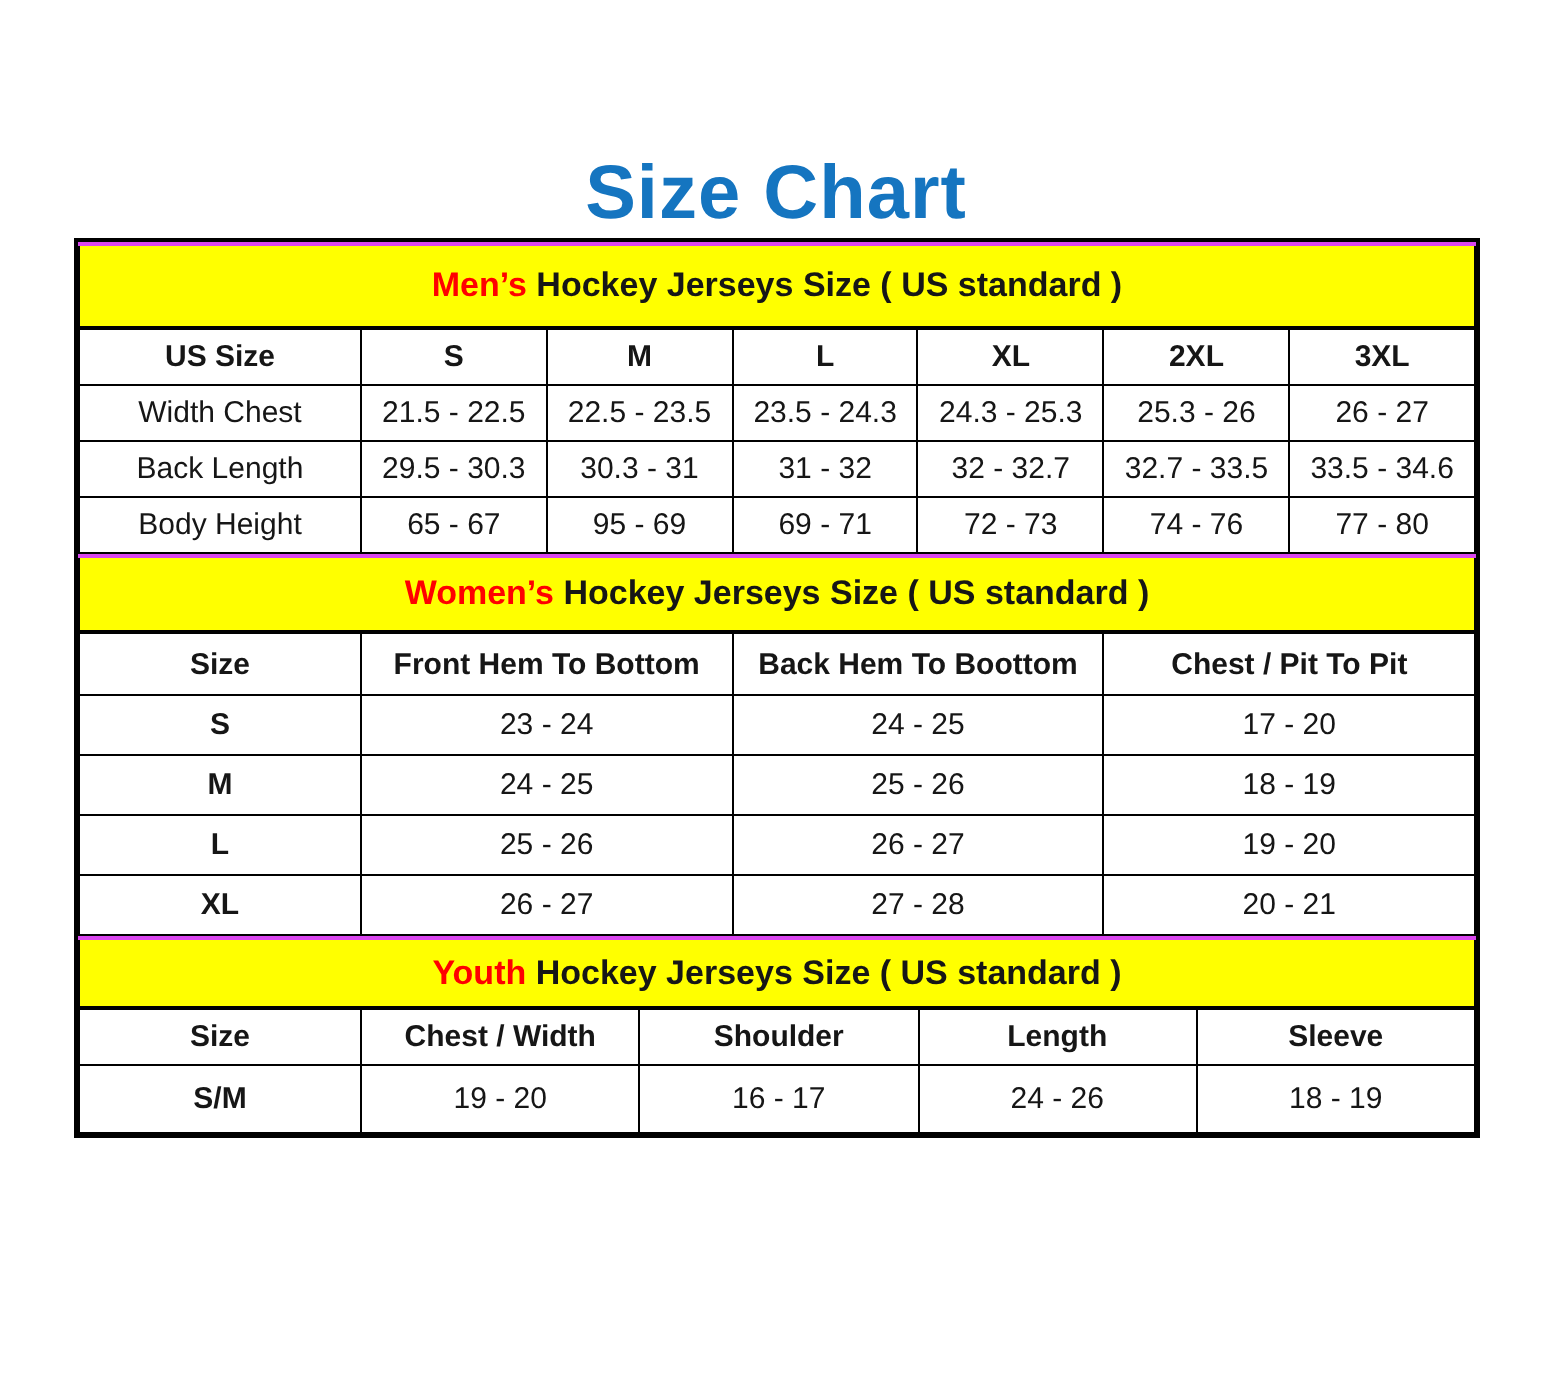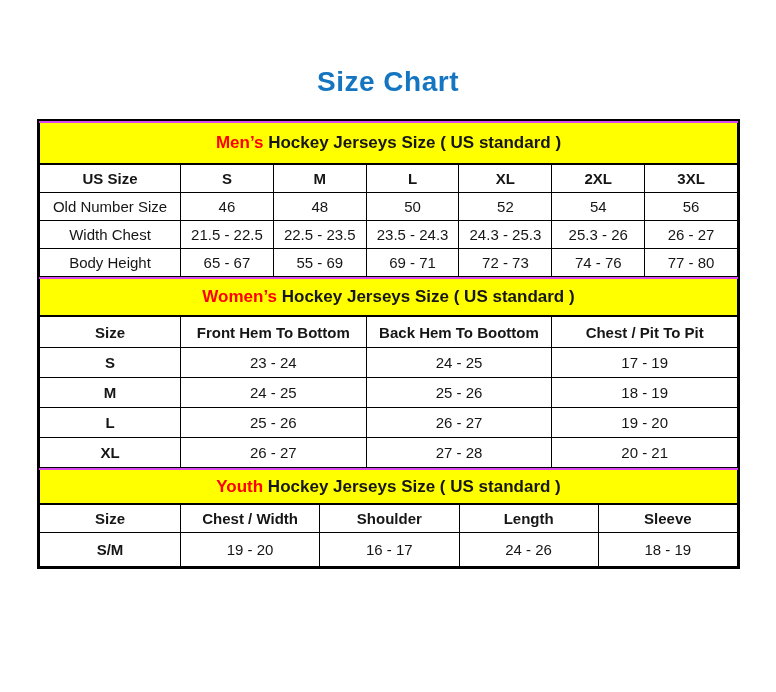--- a/index.html
+++ b/index.html
@@ -1,22 +1,22 @@
 <!DOCTYPE html>
 <html><head>
 <meta charset="utf-8">
 <style>
   html,body { margin:0; padding:0; background:#ffffff; }
   .page {
     position:relative; width:776px; height:692px; background:#ffffff;
     font-family:"Liberation Sans", sans-serif; color:#161616; overflow:hidden;
   }
   .title {
-    position:absolute; top:66px; left:0; width:100%; margin:0;
-    text-align:center; font-size:28px; font-weight:bold; color:#1575c0;
+    position:absolute; top:76px; left:0; width:100%; margin:0;
+    text-align:center; font-size:38px; font-weight:bold; color:#1575c0;
     letter-spacing:0.5px;
   }
   .chart-wrap {
     position:absolute; left:37px; top:119px; width:699px;
     border:2px solid #000;
   }
   table { width:100%; border-collapse:collapse; table-layout:fixed; }
   th, td {
     border:1px solid #000; text-align:center; vertical-align:middle;
     padding:0 2px; overflow:hidden; white-space:nowrap;
@@ -71,41 +71,41 @@
       <tr class="head-row">
         <th class="col-head">US Size</th>
         <th class="col-head">S</th>
         <th class="col-head">M</th>
         <th class="col-head">L</th>
         <th class="col-head">XL</th>
         <th class="col-head">2XL</th>
         <th class="col-head">3XL</th>
       </tr>
       <tr class="data-row">
-        <td class="lbl">Old Number Size</td>
-        <td class="val">46</td>
-        <td class="val">48</td>
-        <td class="val">50</td>
-        <td class="val">52</td>
-        <td class="val">54</td>
-        <td class="val">56</td>
-      </tr>
-      <tr class="data-row">
         <td class="lbl">Width Chest</td>
         <td class="val">21.5 - 22.5</td>
         <td class="val">22.5 - 23.5</td>
         <td class="val">23.5 - 24.3</td>
         <td class="val">24.3 - 25.3</td>
         <td class="val">25.3 - 26</td>
         <td class="val">26 - 27</td>
       </tr>
       <tr class="data-row">
+        <td class="lbl">Back Length</td>
+        <td class="val">29.5 - 30.3</td>
+        <td class="val">30.3 - 31</td>
+        <td class="val">31 - 32</td>
+        <td class="val">32 - 32.7</td>
+        <td class="val">32.7 - 33.5</td>
+        <td class="val">33.5 - 34.6</td>
+      </tr>
+      <tr class="data-row">
         <td class="lbl">Body Height</td>
         <td class="val">65 - 67</td>
-        <td class="val">55 - 69</td>
+        <td class="val">95 - 69</td>
         <td class="val">69 - 71</td>
         <td class="val">72 - 73</td>
         <td class="val">74 - 76</td>
         <td class="val">77 - 80</td>
       </tr>
     </tbody>
       </table>
 
     <table id="t-women">
       <colgroup>
@@ -121,21 +121,21 @@
       <tr class="head-row">
         <th class="col-head">Size</th>
         <th class="col-head">Front Hem To Bottom</th>
         <th class="col-head"><span>Back Hem To</span> <span class="misspelled">Boottom</span></th>
         <th class="col-head">Chest / Pit To Pit</th>
       </tr>
       <tr class="data-row">
         <th class="lbl-b">S</th>
         <td class="val">23 - 24</td>
         <td class="val">24 - 25</td>
-        <td class="val">17 - 19</td>
+        <td class="val">17 - 20</td>
       </tr>
       <tr class="data-row">
         <th class="lbl-b">M</th>
         <td class="val">24 - 25</td>
         <td class="val">25 - 26</td>
         <td class="val">18 - 19</td>
       </tr>
       <tr class="data-row">
         <th class="lbl-b">L</th>
         <td class="val">25 - 26</td>

